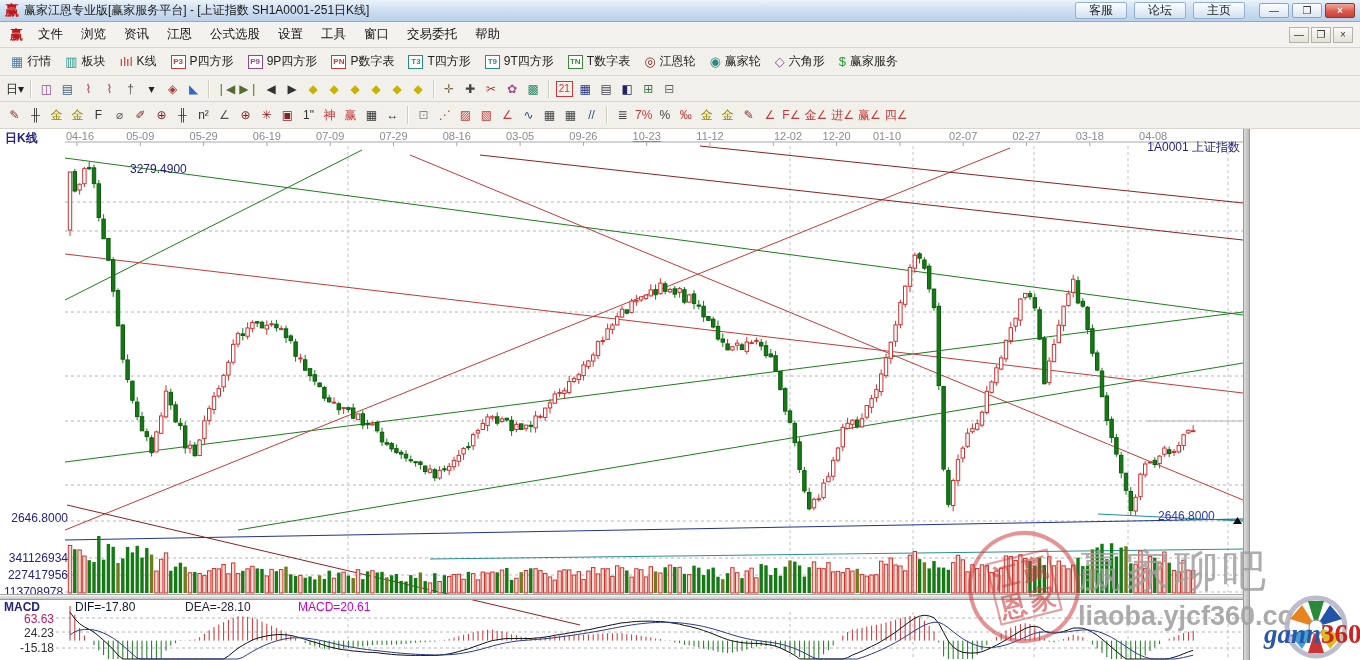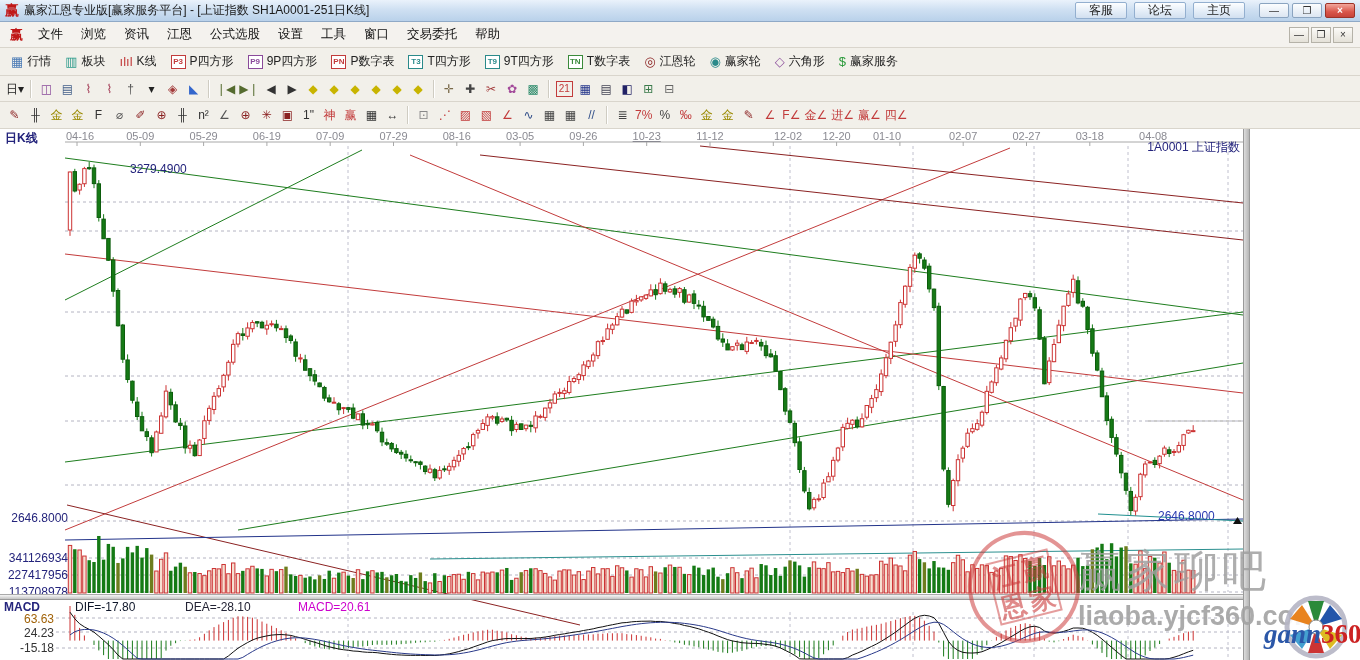--- a/index.html
+++ b/index.html
@@ -1260,32 +1260,32 @@
       <span class="datelabel" style="left: 1004.5px;">02-27</span>
       <span class="datelabel" style="left: 1067.8px;">03-18</span>
       <span class="datelabel" style="left: 1131.1px;">04-08</span>
     </div>
   <div class="clabel" style="top:10px;left:1078px;width:162px;text-align:right">1A0001  上证指数</div>
   <div class="clabel" style="top:33px;left:130px">3279.4900</div>
   <div class="clabel" style="top:382px;left:4px;width:64px;text-align:right">2646.8000</div>
   <div class="clabel" style="top:380px;left:1158px;color:#2a3ab0">2646.8000</div>
   <div class="clabel" style="top:422px;left:4px;width:64px;text-align:right">341126934</div>
   <div class="clabel" style="top:439px;left:4px;width:64px;text-align:right">227417956</div>
-  <div class="clabel" style="top:456px;left:4px;width:64px;text-align:right">113708978</div>
+  <div class="clabel" style="top:456px;left:4px;width:64px;text-align:left">113708978</div>
 
   <div class="hsplit"></div>
   <div class="vsplit"></div>
 
   <div class="macdrow">
     <span style="position:absolute;left:4px;color:#24247c;font-weight:bold">MACD</span>
     <span style="position:absolute;left:75px;color:#0f172a">DIF=-17.80</span>
     <span style="position:absolute;left:185px;color:#223">DEA=-28.10</span>
     <span style="position:absolute;left:298px;color:#cc00cc">MACD=20.61</span>
   </div>
-  <div class="clabel" style="top:483px;left:8px;width:46px;text-align:right;color:#a16207">63.63</div>
+  <div class="clabel" style="top:483px;left:8px;width:46px;text-align:right;color:#be185d">63.63</div>
   <div class="clabel" style="top:497px;left:8px;width:46px;text-align:right;color:#333">24.23</div>
   <div class="clabel" style="top:512px;left:8px;width:46px;text-align:right;color:#333">-15.18</div>
 
   <div class="stamp">
     <div class="stamp-inner">
       <span>江</span>
         <span>赢</span>
       <span>恩</span>
         <span>家</span>
     </div>

